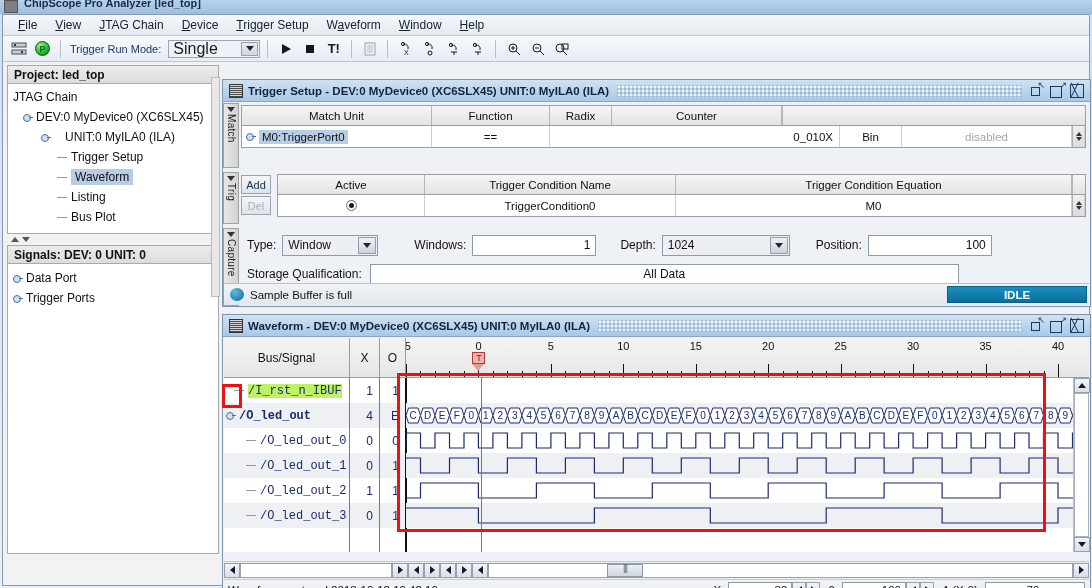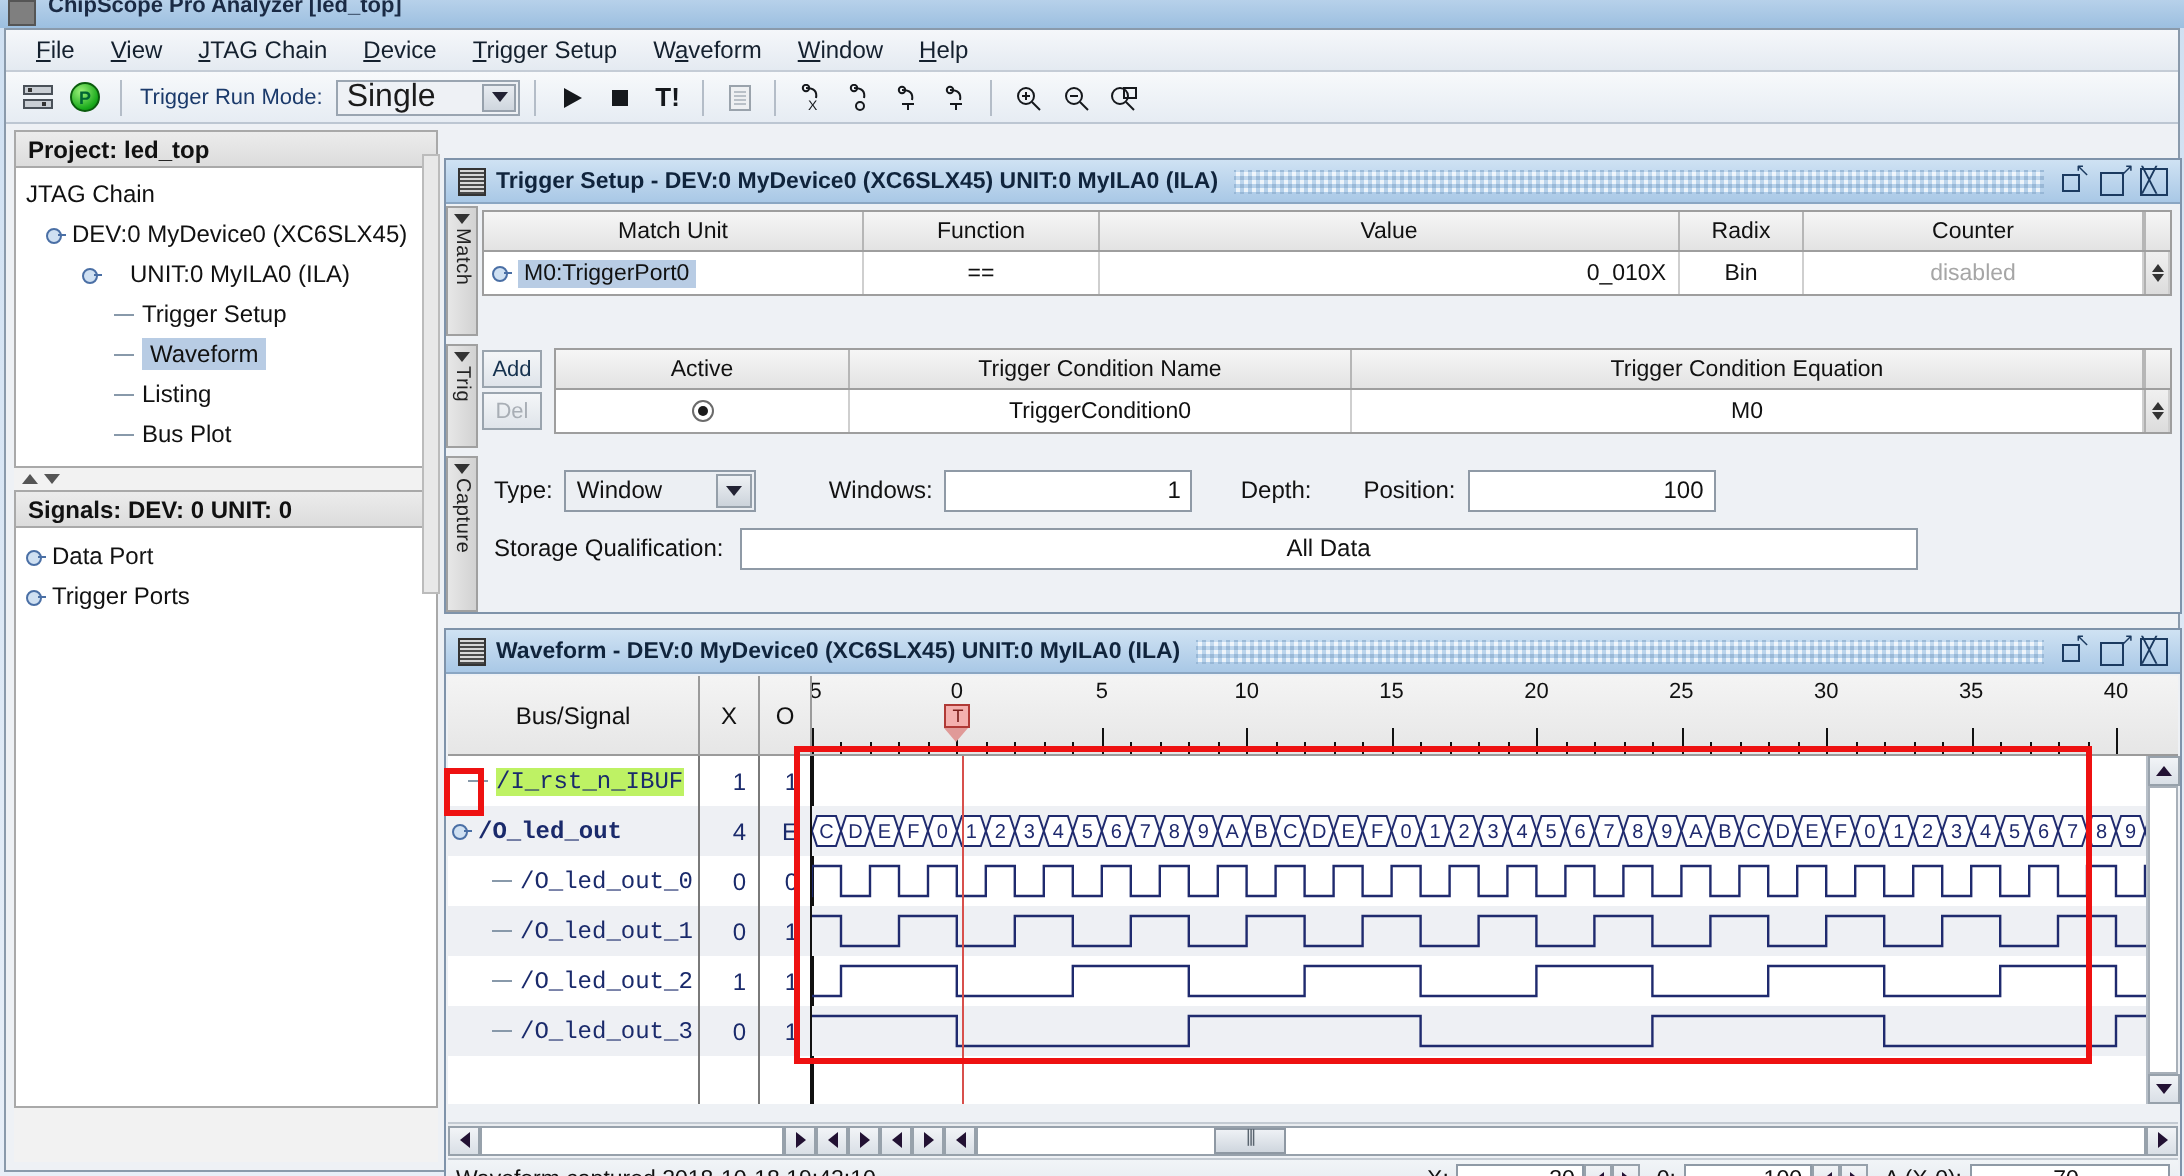--- a/index.html
+++ b/index.html
@@ -564,21 +564,20 @@
       </div>
 
       <div class="vtab" style="top:23px; height:65px;">
         <i class="vt-tri"></i>
         <span class="vt-label">Match</span>
       </div>
       <div style="position:absolute; left:18px; top:25px; right:4px;">
         <div class="grid-head">
           <div style="width:190px;">Match Unit</div>
           <div style="width:118px;">Function</div>
-          <div style="flex:1 1 auto;">Value</div>
           <div style="width:62px;">Radix</div>
           <div style="width:170px;">Counter</div>
           <div style="width:13px;border-left:1px solid #b6b6b6;"></div>
         </div>
         <div class="grid-row">
           <div style="width:190px;" class="cell-l">
             <span class="knob"></span>
             <span class="hl-blue">M0:TriggerPort0</span>
           </div>
           <div style="width:118px;" class="cell-c">==</div>
@@ -633,29 +632,40 @@
           <span class="lbl">Type:</span>
           <div class="combo" style="width:96px; margin-left:6px;">
             <span>Window</span>
             <span class="arrowbox">
                 <i class="tri-down"></i>
               </span>
           </div>
           <span class="lbl" style="margin-left:36px;">Windows:</span>
           <div class="field" style="width:124px; margin-left:6px; justify-content:flex-end; padding-right:5px;">1</div>
           <span class="lbl" style="margin-left:24px;">Depth:</span>
+          <div class="combo" style="width:128px; margin-left:6px;">
+            <span>1024</span>
+            <span class="arrowbox">
+                <i class="tri-down"></i>
+              </span>
+          </div>
           <span class="lbl" style="margin-left:26px;">Position:</span>
           <div class="field" style="width:124px; margin-left:6px; justify-content:flex-end; padding-right:5px;">100</div>
         </div>
         <div style="display:flex; align-items:center; height:28px; padding-left:6px;">
           <span class="lbl">Storage Qualification:</span>
           <div class="field" style="width:589px; margin-left:8px; justify-content:center;">All Data</div>
         </div>
       </div>
 
+      <div class="statusline">
+        <span class="bluedot"></span>
+        <span style="font-size:11.5px;color:#111;">Sample Buffer is full</span>
+        <span class="idle-badge">IDLE</span>
+      </div>
     </div>
 
     <div class="iwin" id="wavewin">
       <div class="iwin-title">
         <div class="iwin-ico"></div>
         <div class="iwin-text">Waveform - DEV:0 MyDevice0 (XC6SLX45) UNIT:0 MyILA0 (ILA)</div>
         <div class="iwin-dots"></div>
         <div class="wbtns">
           <div class="wbtn wb-min"></div>
           <div class="wbtn wb-max"></div>

